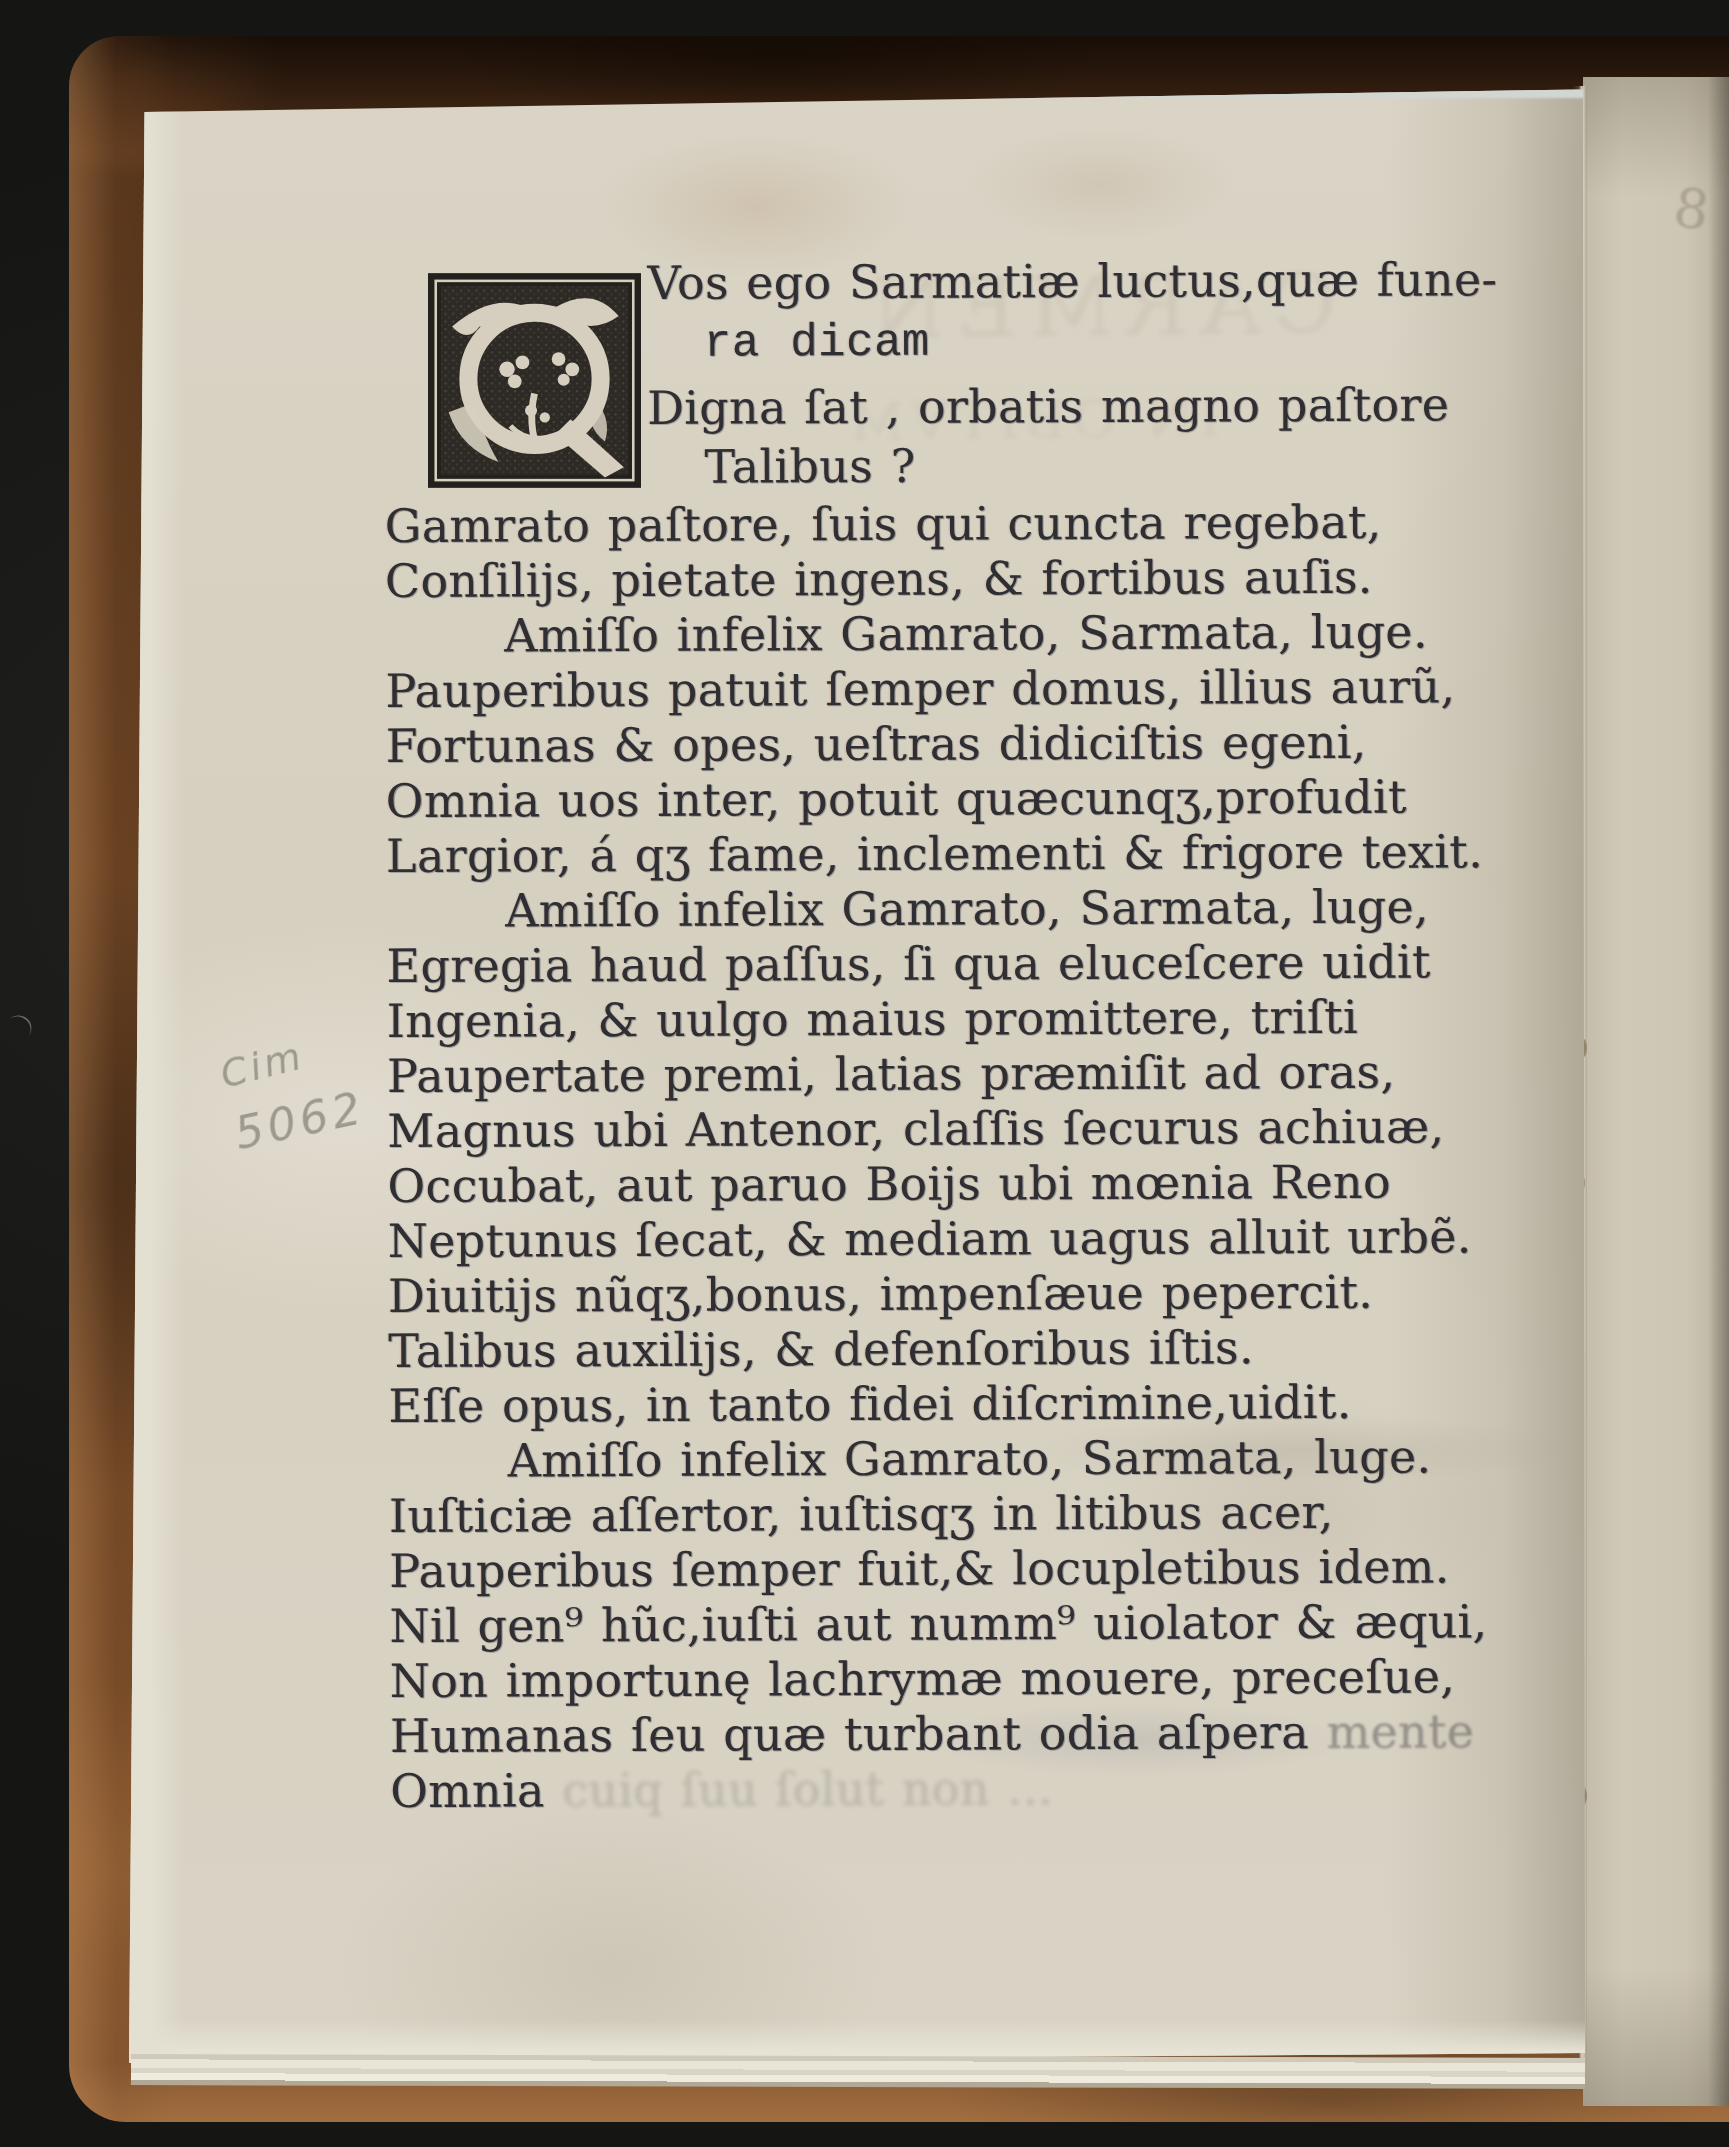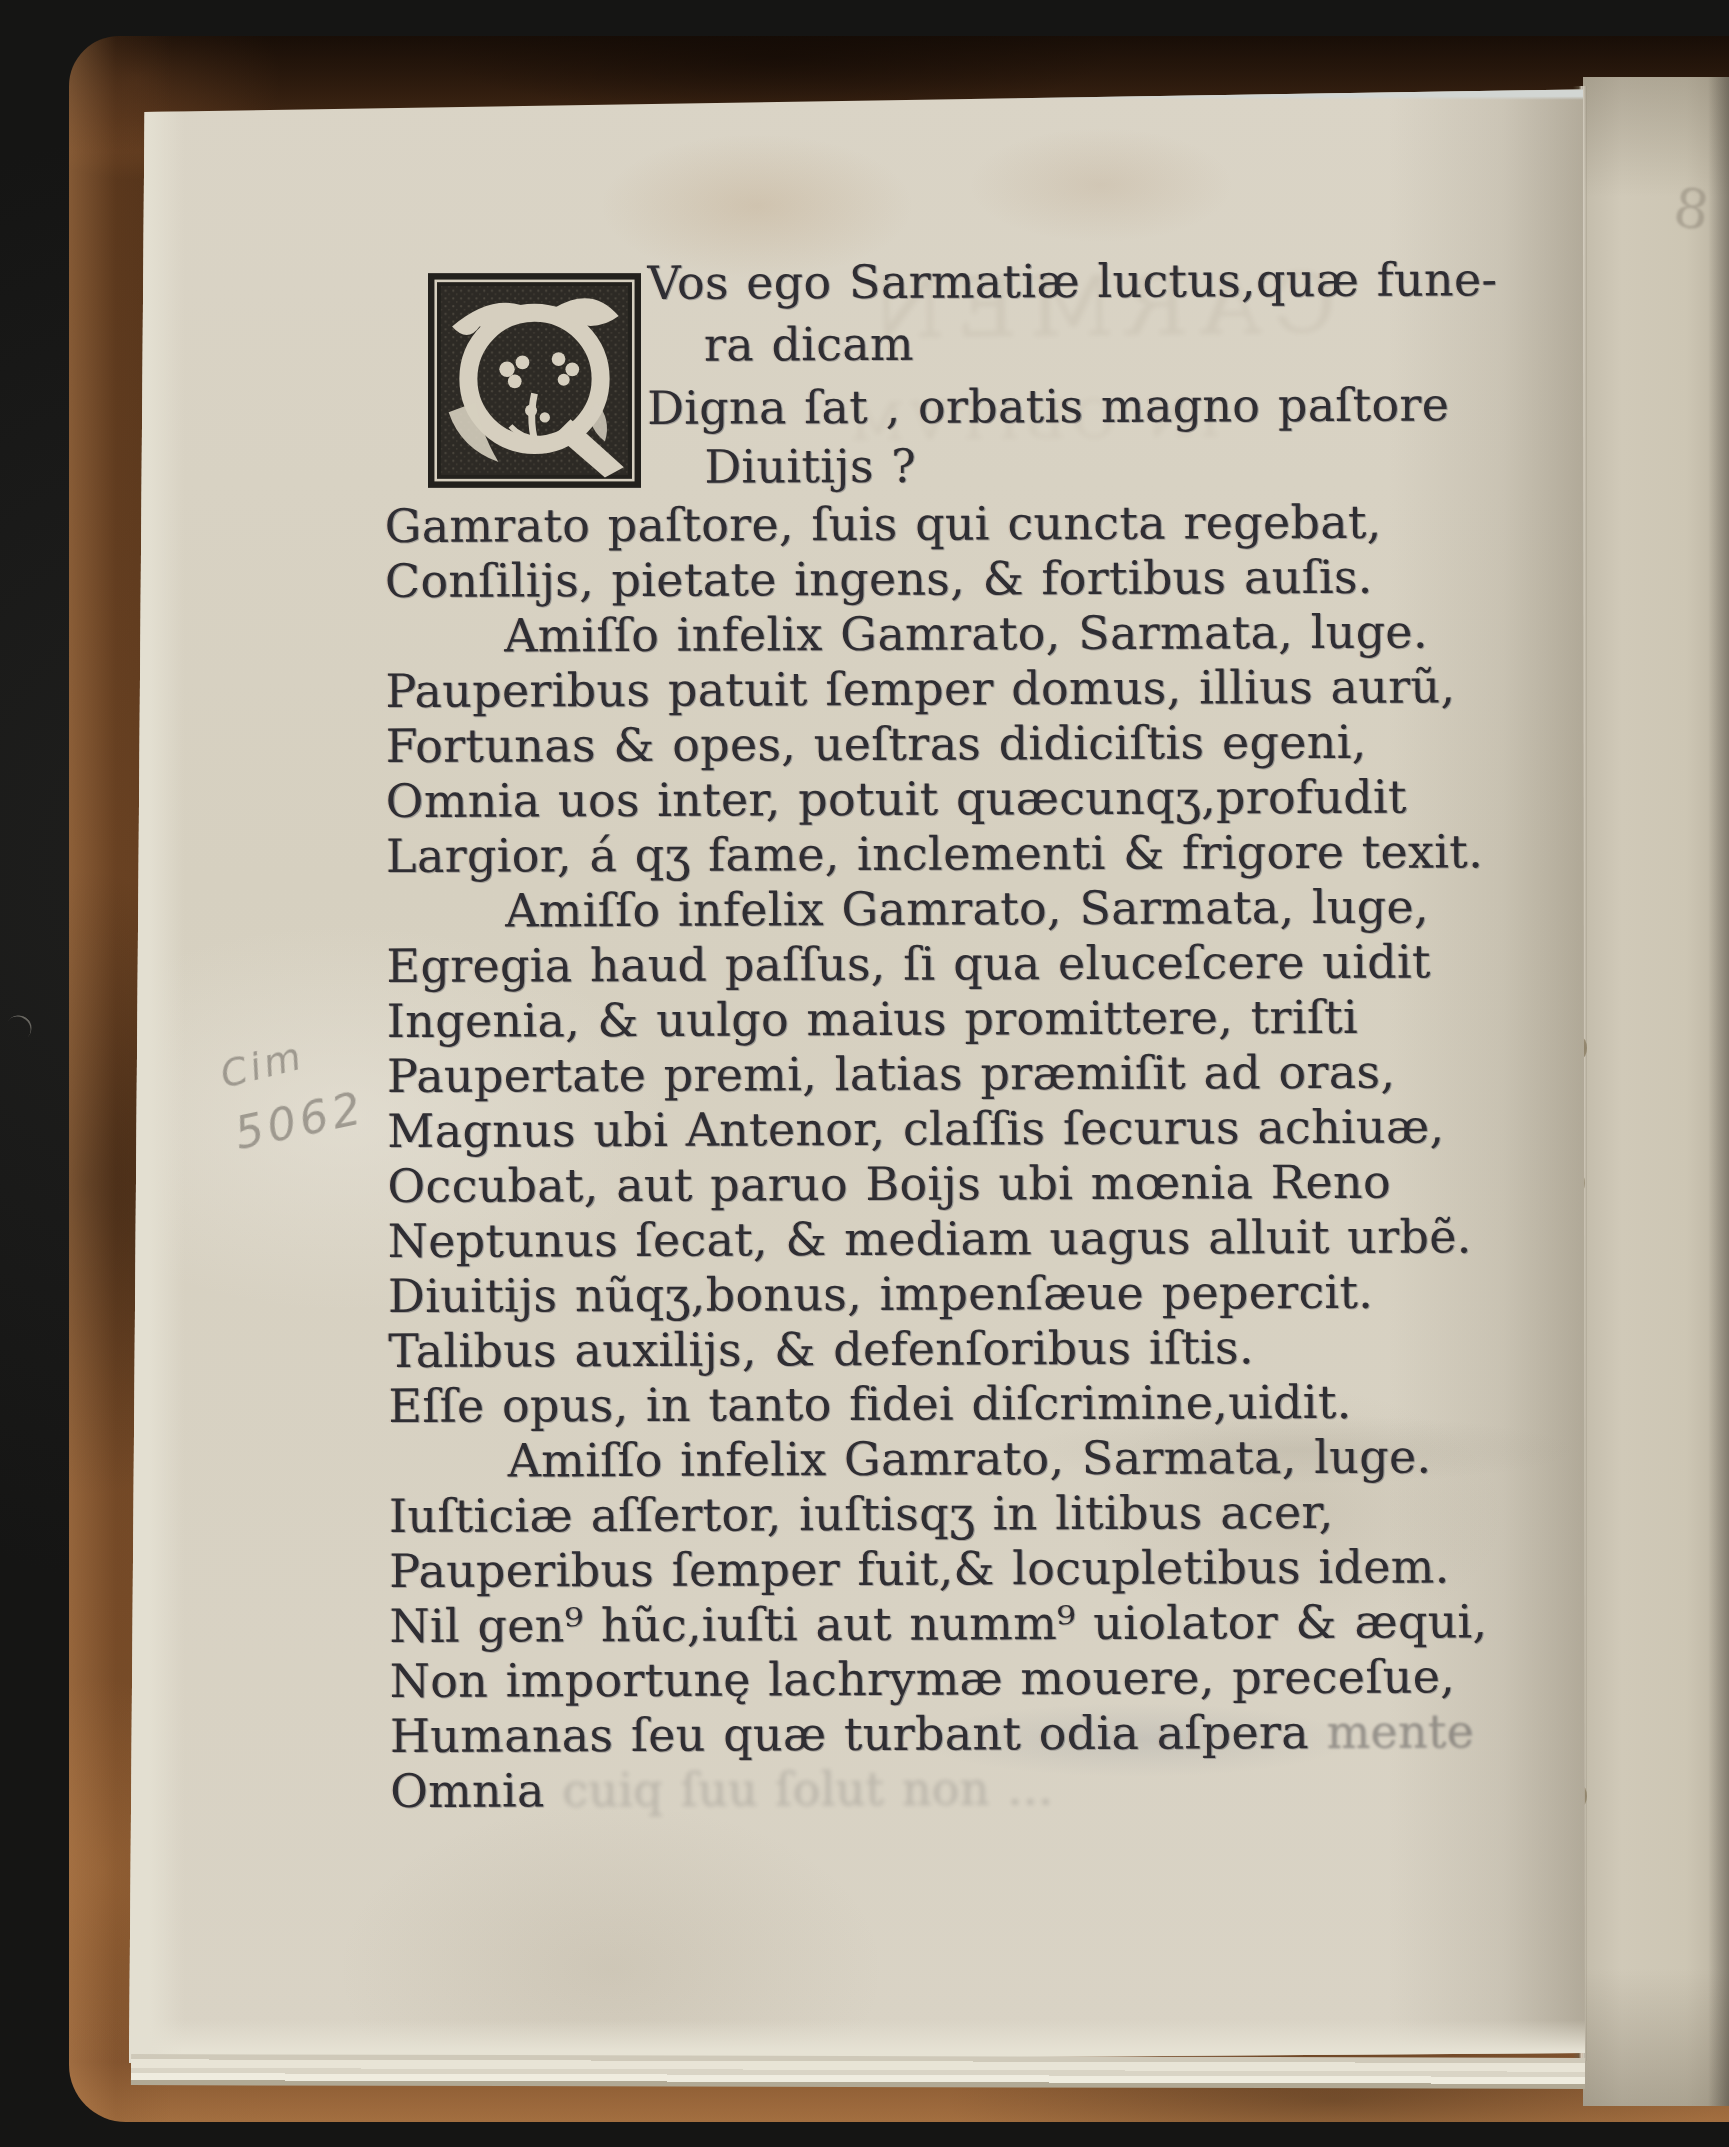--- a/index.html
+++ b/index.html
@@ -47,21 +47,21 @@
       radial-gradient(430px 258px at 215px 1032px, rgba(235,231,221,.5), rgba(0,0,0,0) 75%),
       linear-gradient(180deg,#dad4c6,#d6d0c0 40%,#d9d3c5);}
   .leafedges{position:absolute;left:131px;top:2056px;width:1454px;height:31px;
     transform:rotate(.15deg);
     background:linear-gradient(180deg,#cfc9b9 0 5.2px,#e8e4d6 5.2px 13.8px,#d9d4c5 13.8px 19px,#efecdf 19px 26px,#b1a995 26px 31px);}
   
   .print{position:absolute;left:0;top:0;width:1729px;height:2148px;transform:rotate(-.25deg);
     color:#2f2e33;font-size:46px;letter-spacing:0.3px;word-spacing:2.6px;
     text-shadow:1px 1px 0.5px rgba(46,44,54,.28), 1.4px 0 0 rgba(40,90,130,.10), -1.4px 0 0 rgba(150,60,30,.10);}
   .hline{position:absolute;white-space:nowrap;}
-  .hb0{left:651px;top:255px;} .hb1{left:707px;top:317px;}
+  .hb0{left:651px;top:255px;} .hb1{left:707px;top:317px;font-family:Liberation Mono, monospace;}
   .hb2{left:650px;top:380px;} .hb3{left:707px;top:439px;}
   .poem-flow{position:absolute;left:387px;top:497px;width:1101px;line-height:55px;}
   .pline{white-space:nowrap;height:55px;}
   .pline.indent{padding-left:119px;}
   .faded{opacity:.38;filter:blur(1px);}
   .ghosttail{opacity:.16;filter:blur(1.9px);}
   
   .initial{position:absolute;left:428px;top:273px;width:213px;height:215px;filter:blur(0.3px);}
   .sr{position:absolute;width:0.9px;height:0.9px;overflow:hidden;clip-path:inset(50%);}
   
@@ -136,21 +136,21 @@
       </g>
       <path d="M124 140 Q116 176 128 206" stroke="#d6cfbf" stroke-width="8" fill="none"></path>
       <path d="M96 178 Q112 196 140 192" stroke="#d6cfbf" stroke-width="6" fill="none"></path>
     </svg>
   </div>
 
   <div class="print">
     <div class="hline hb0">Vos ego Sarmatiæ luctus,quæ fune-</div>
     <div class="hline hb1">ra dicam</div>
     <div class="hline hb2">Digna ſat , orbatis magno paſtore</div>
-    <div class="hline hb3">Diuitijs ?</div>
+    <div class="hline hb3">Talibus ?</div>
 
     <div class="poem-flow">
       <div class="pline">Gamrato paſtore, ſuis qui cuncta regebat,</div>
       <div class="pline">Conſilijs, pietate ingens, &amp; fortibus auſis.</div>
       <div class="pline indent">Amiſſo infelix Gamrato, Sarmata, luge.</div>
       <div class="pline">Pauperibus patuit ſemper domus, illius aurũ,</div>
       <div class="pline">Fortunas &amp; opes, ueſtras didiciſtis egeni,</div>
       <div class="pline">Omnia uos inter, potuit quæcunqʒ,profudit</div>
       <div class="pline">Largior, á qʒ fame, inclementi &amp; frigore texit.</div>
       <div class="pline indent">Amiſſo infelix Gamrato, Sarmata, luge,</div>

